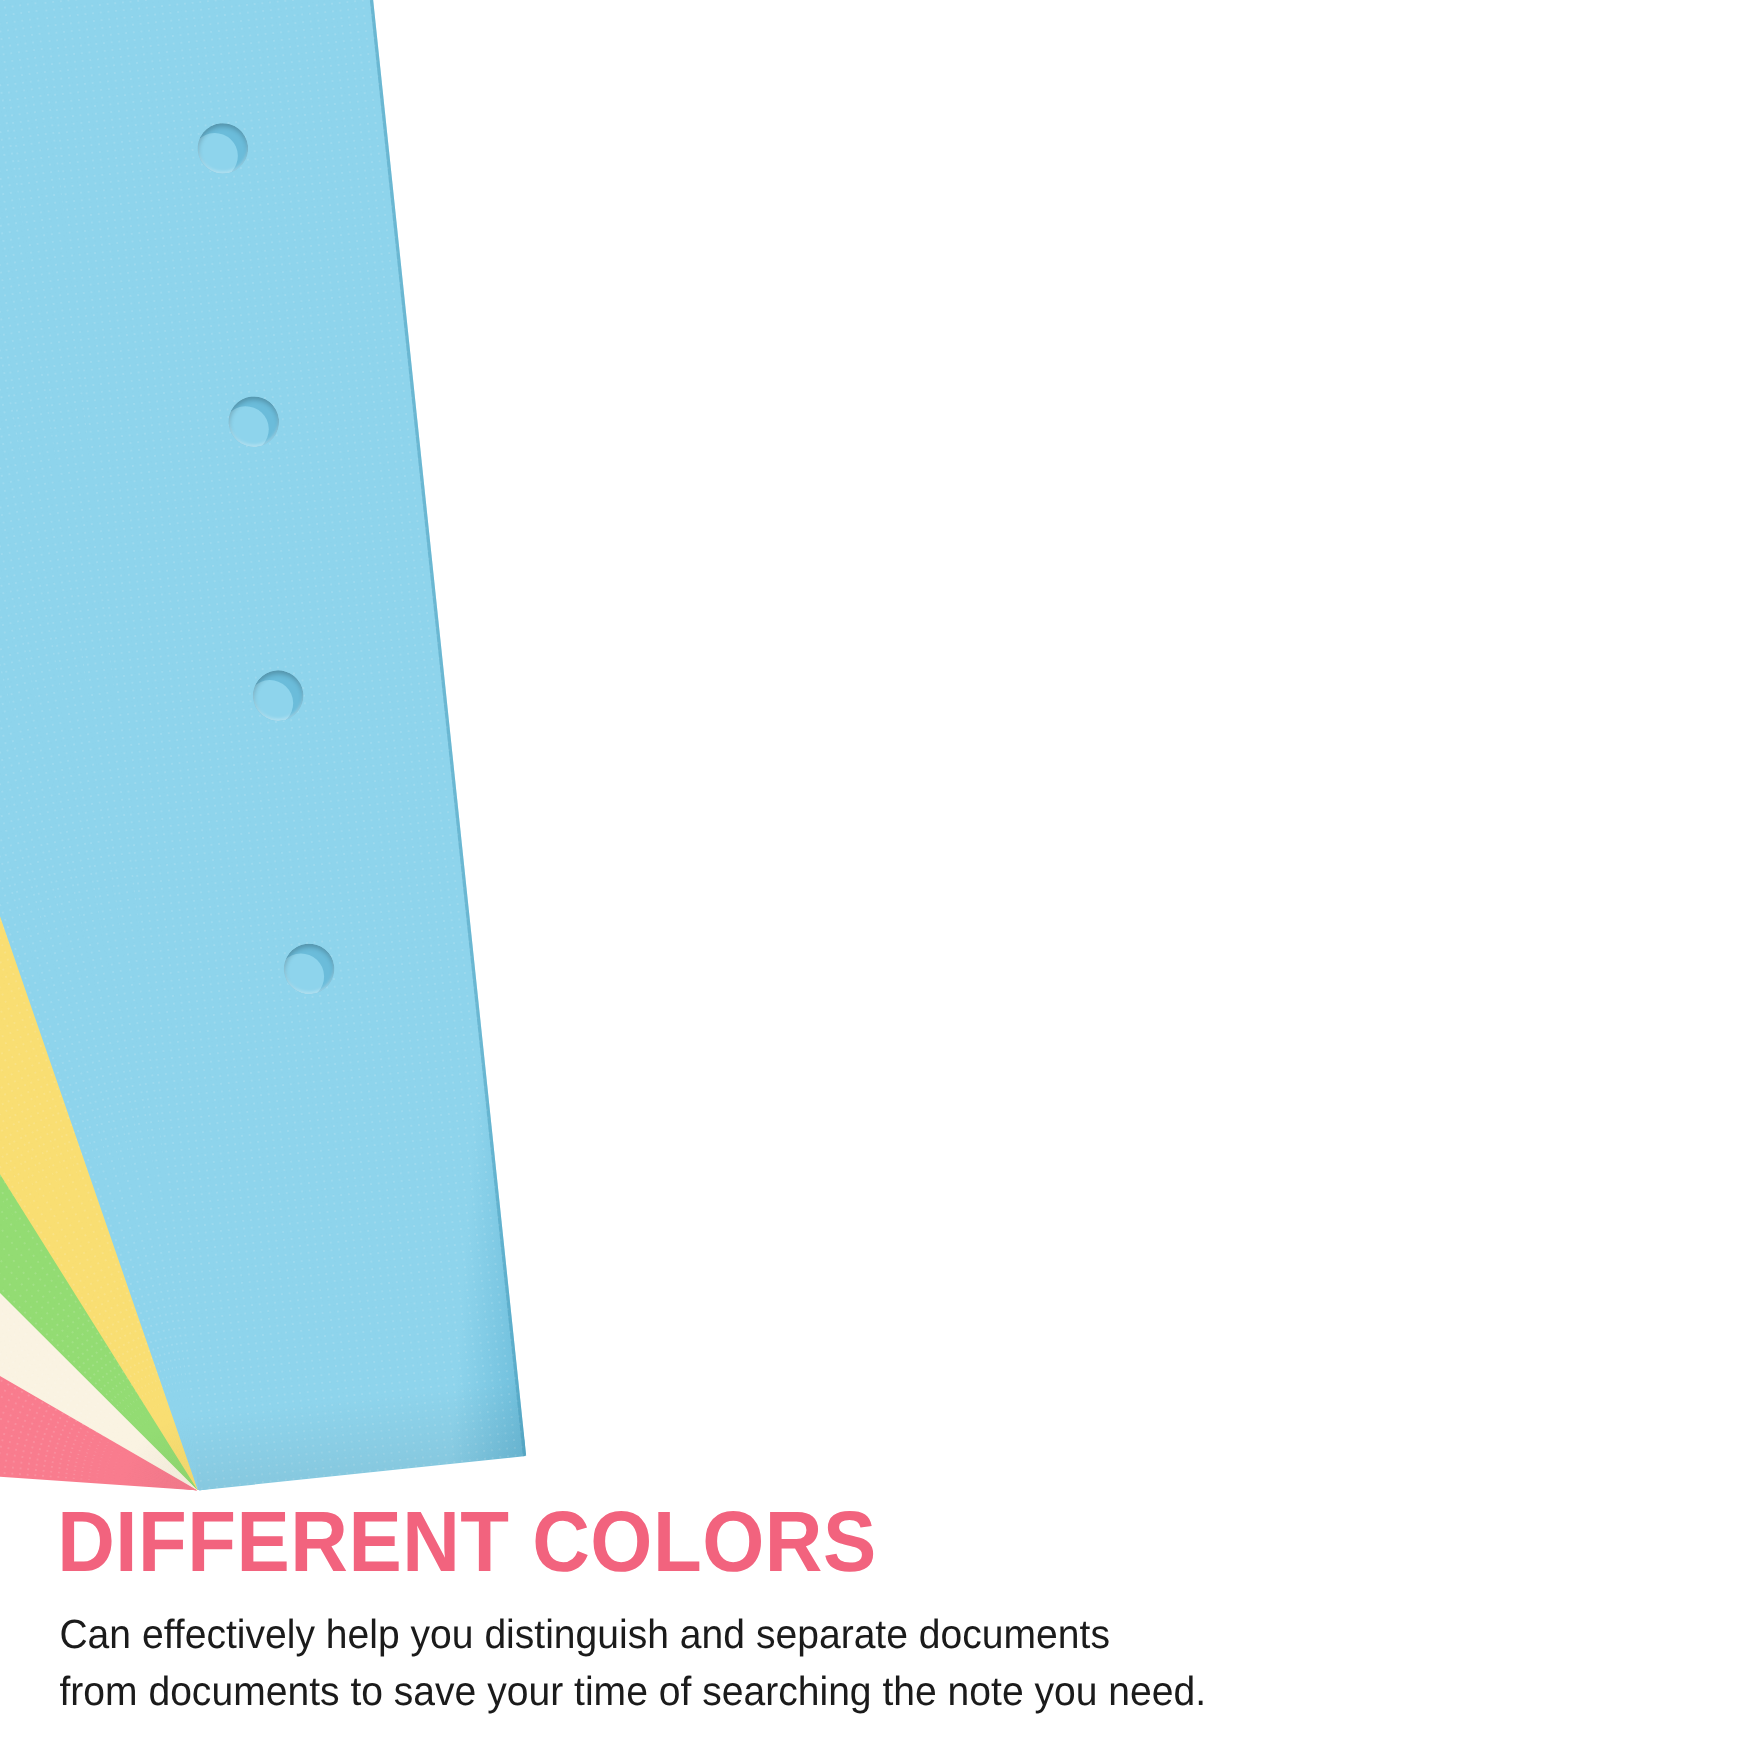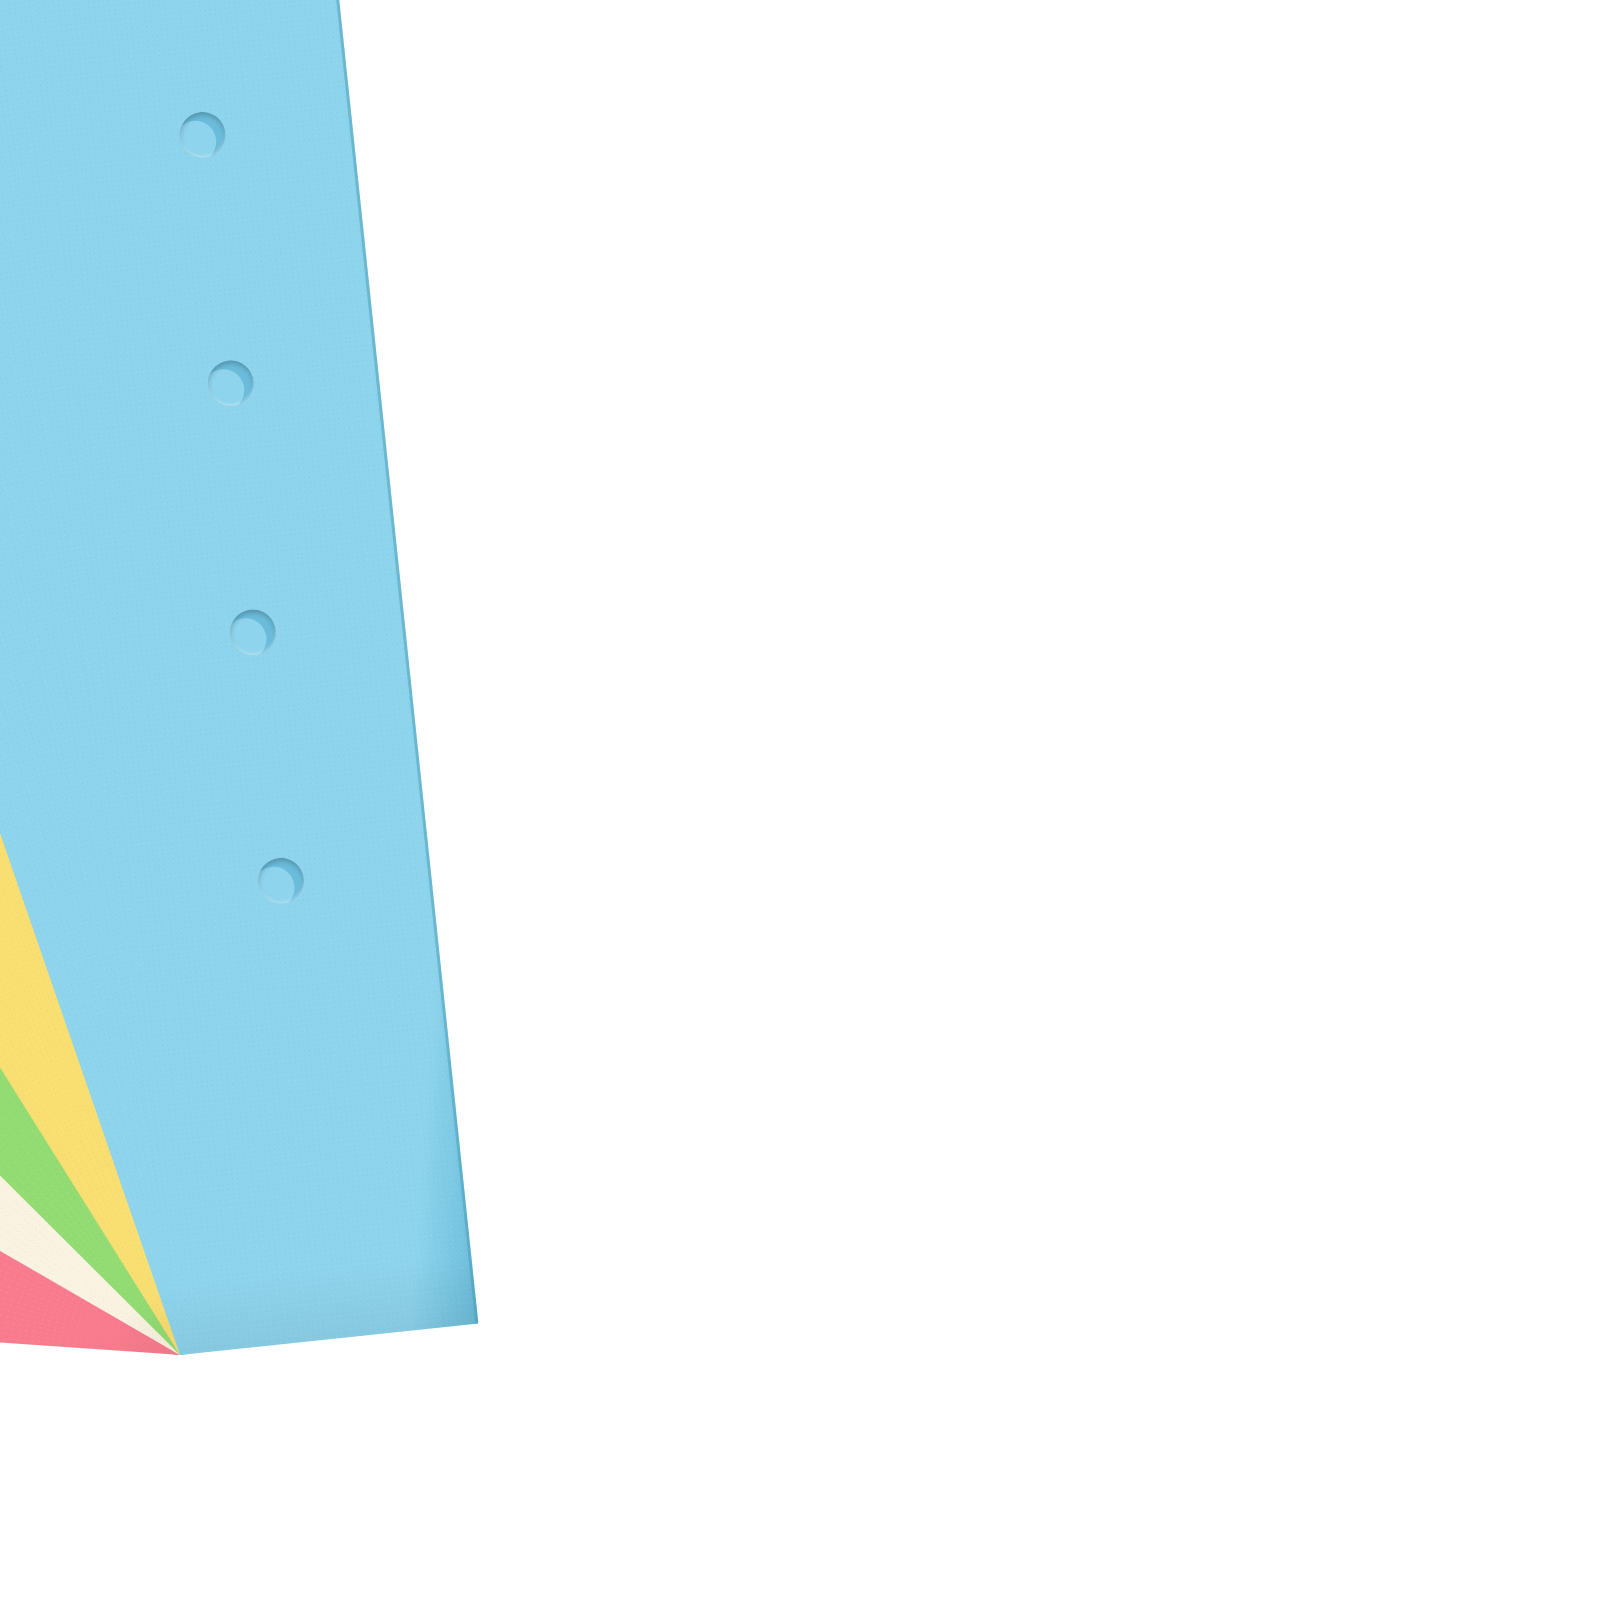--- a/index.html
+++ b/index.html
@@ -701,14 +701,21 @@
         <div class="sheet" style="width: 300px; height: 1545px; margin-left: -150px; margin-top: -1545px; transform: rotate(-86deg); z-index: 1;">
           <div class="face" style="background: linear-gradient(100deg, rgb(224, 95, 116) 0%, rgb(249, 124, 142) 7%, rgb(249, 124, 142) 88%, rgb(224, 95, 116) 100%);">
             <div class="grain"></div>
             <div class="tip-shade"></div>
           </div>
           <div class="edge" style="background: rgb(142, 35, 56);"></div>
         </div>
       </div>
   </div>
 
+  <div id="caption">
+    <h1 id="headline" style="color: rgb(242, 99, 126);">DIFFERENT COLORS</h1>
+    <div id="subcopy" style="color: rgb(27, 27, 27);">
+      <span>Can effectively help you distinguish and separate documents</span>
+      <span>from documents to save your time of searching the note you need.</span>
+    </div>
+  </div>
 
 </div>
 
 </body></html>

